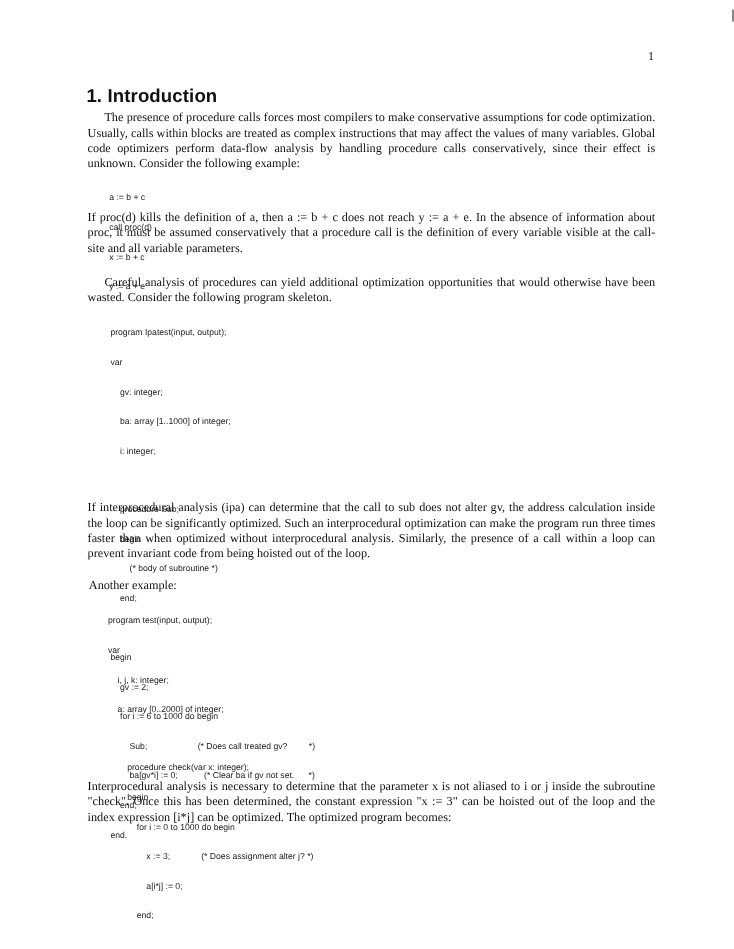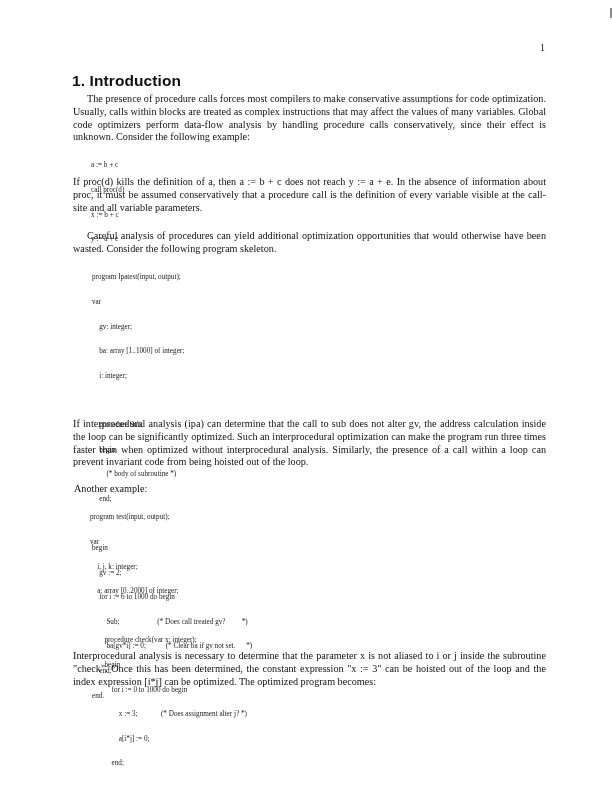--- a/index.html
+++ b/index.html
@@ -3,21 +3,21 @@
 <meta charset="utf-8">
 <style>
   html, body { margin: 0; padding: 0; background: #ffffff; }
   body { width: 612px; height: 791px; position: relative; overflow: hidden; color: #111; }
   .page { position: absolute; left: 0; top: 0; width: 612px; height: 791px; background: #fff; }
   .edge-mark { position: absolute; left: 610px; top: 8px; width: 2px; height: 10px; background: #888; }
   .page-num { position: absolute; left: 540px; top: 42px; font-family: "Liberation Serif", serif; font-size: 10px; }
   .heading { position: absolute; left: 72px; top: 72px; font-family: "Liberation Sans", sans-serif; font-weight: bold; font-size: 15.5px; letter-spacing: 0.1px; }
   .para { position: absolute; left: 73px; width: 473px; font-family: Liberation Serif, serif; font-size: 10.2px; line-height: 12.8px; text-align: justify; }
   .para.indent { text-indent: 14px; }
-  .code { position: absolute; font-family: Liberation Serif, serif; font-size: 7.2px; line-height: 8.2px; white-space: pre; color: #222; }
+  .code { position: absolute; font-family: Liberation Sans, sans-serif; font-size: 7.2px; line-height: 8.2px; white-space: pre; color: #222; }
   .ln { display: block; height: 8.2px; }
 </style>
 </head>
 <body>
 
 <div class="page">
   <div class="edge-mark"></div>
   <div class="page-num">1</div>
 
   <div class="heading">1. Introduction</div>

